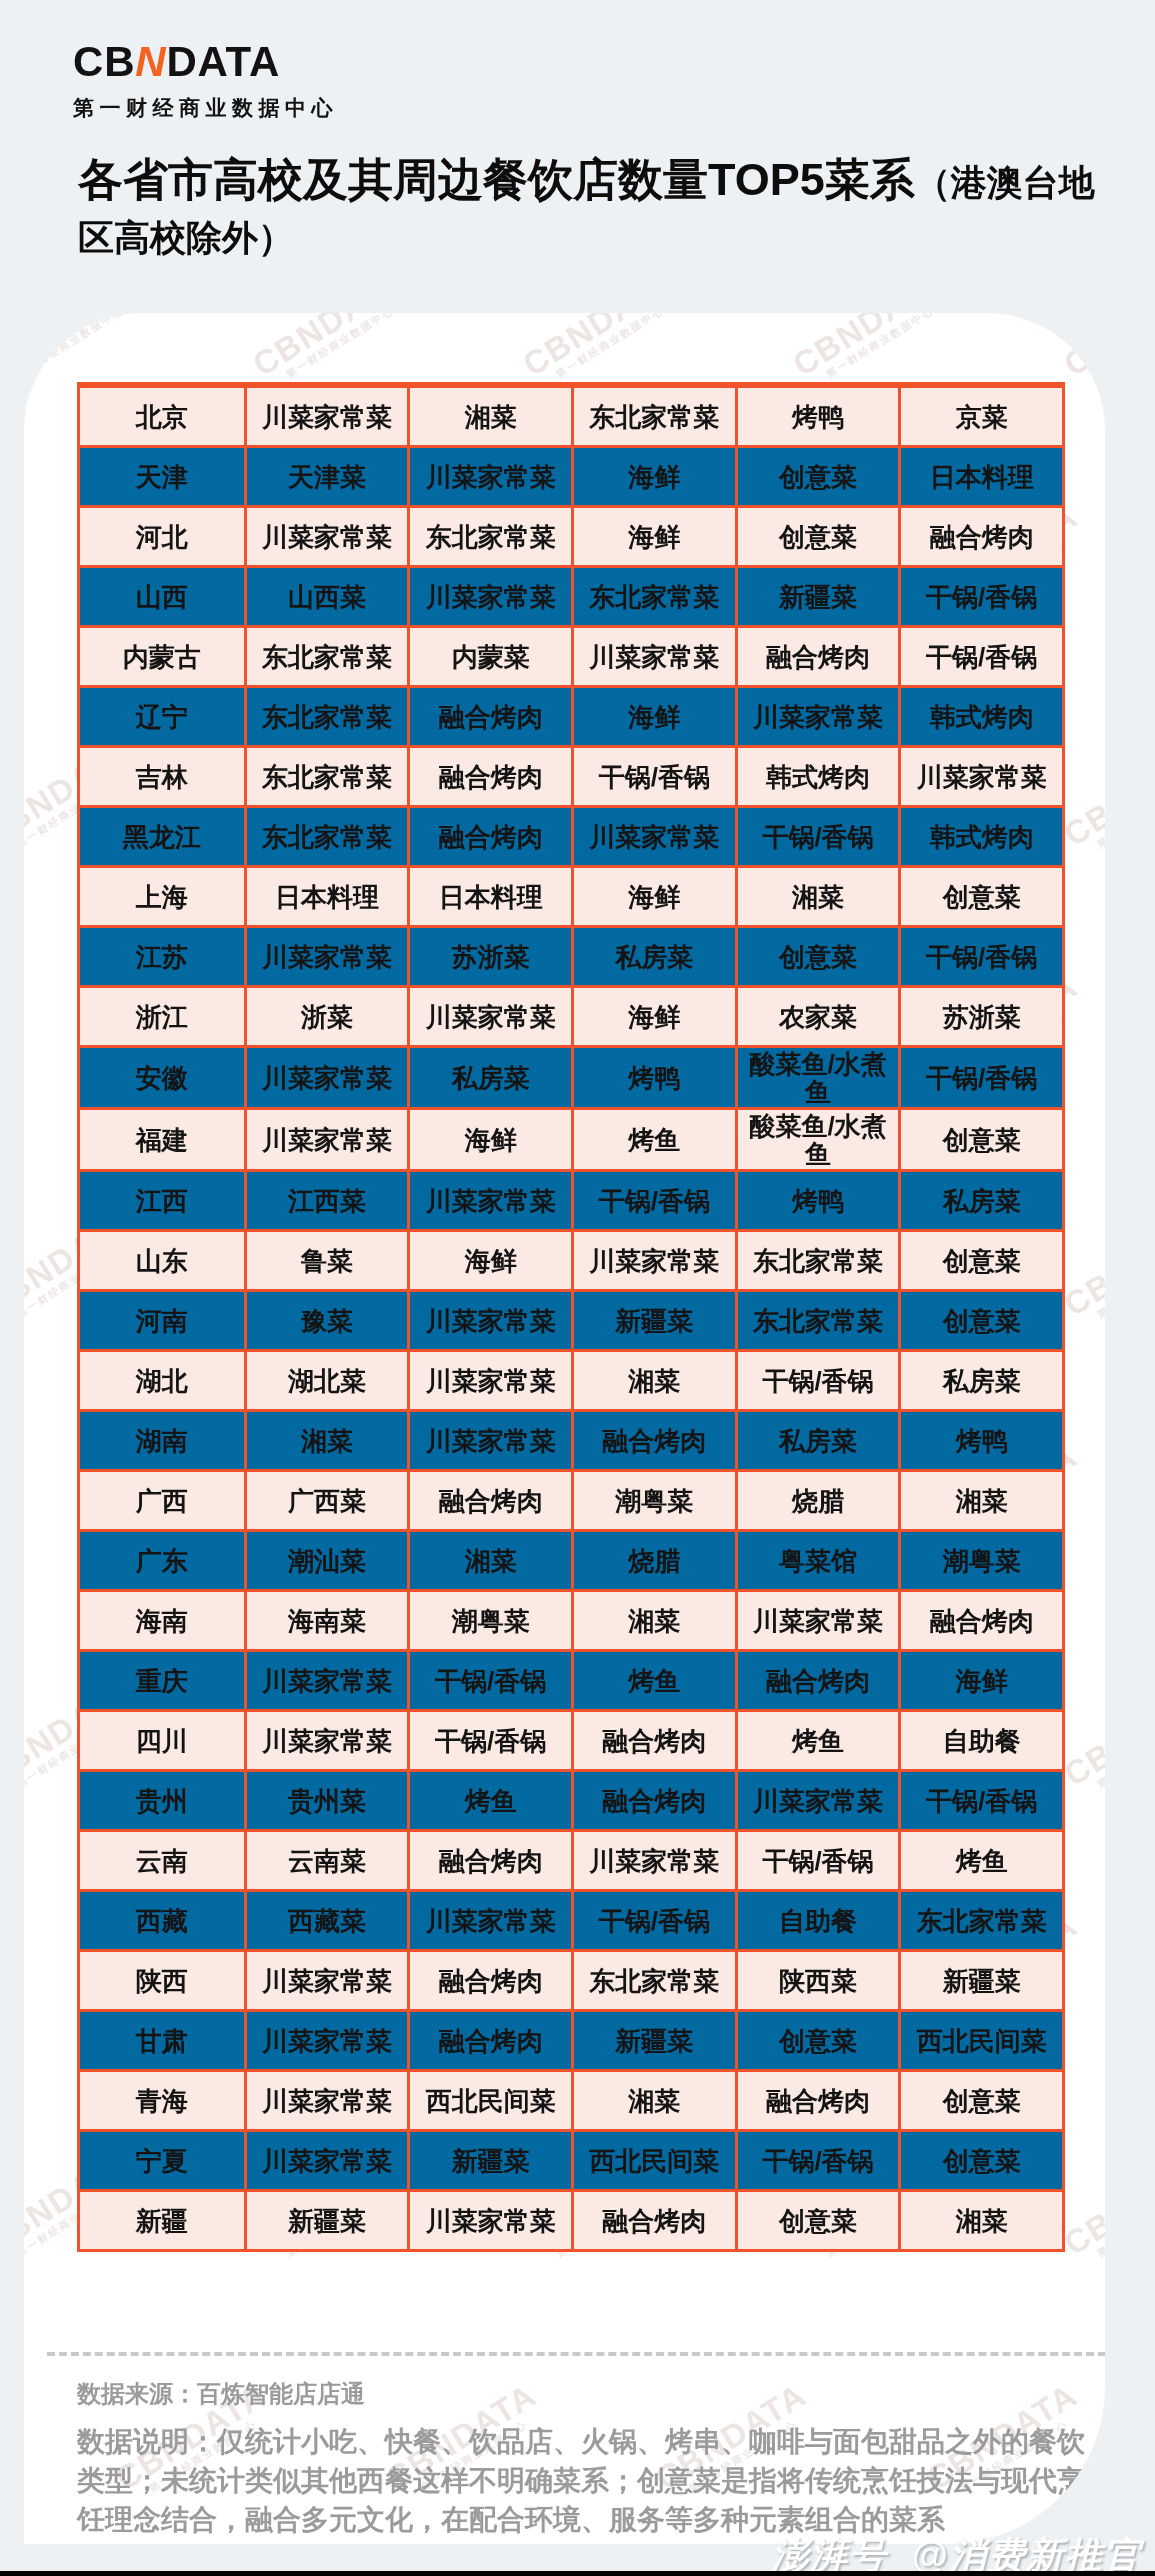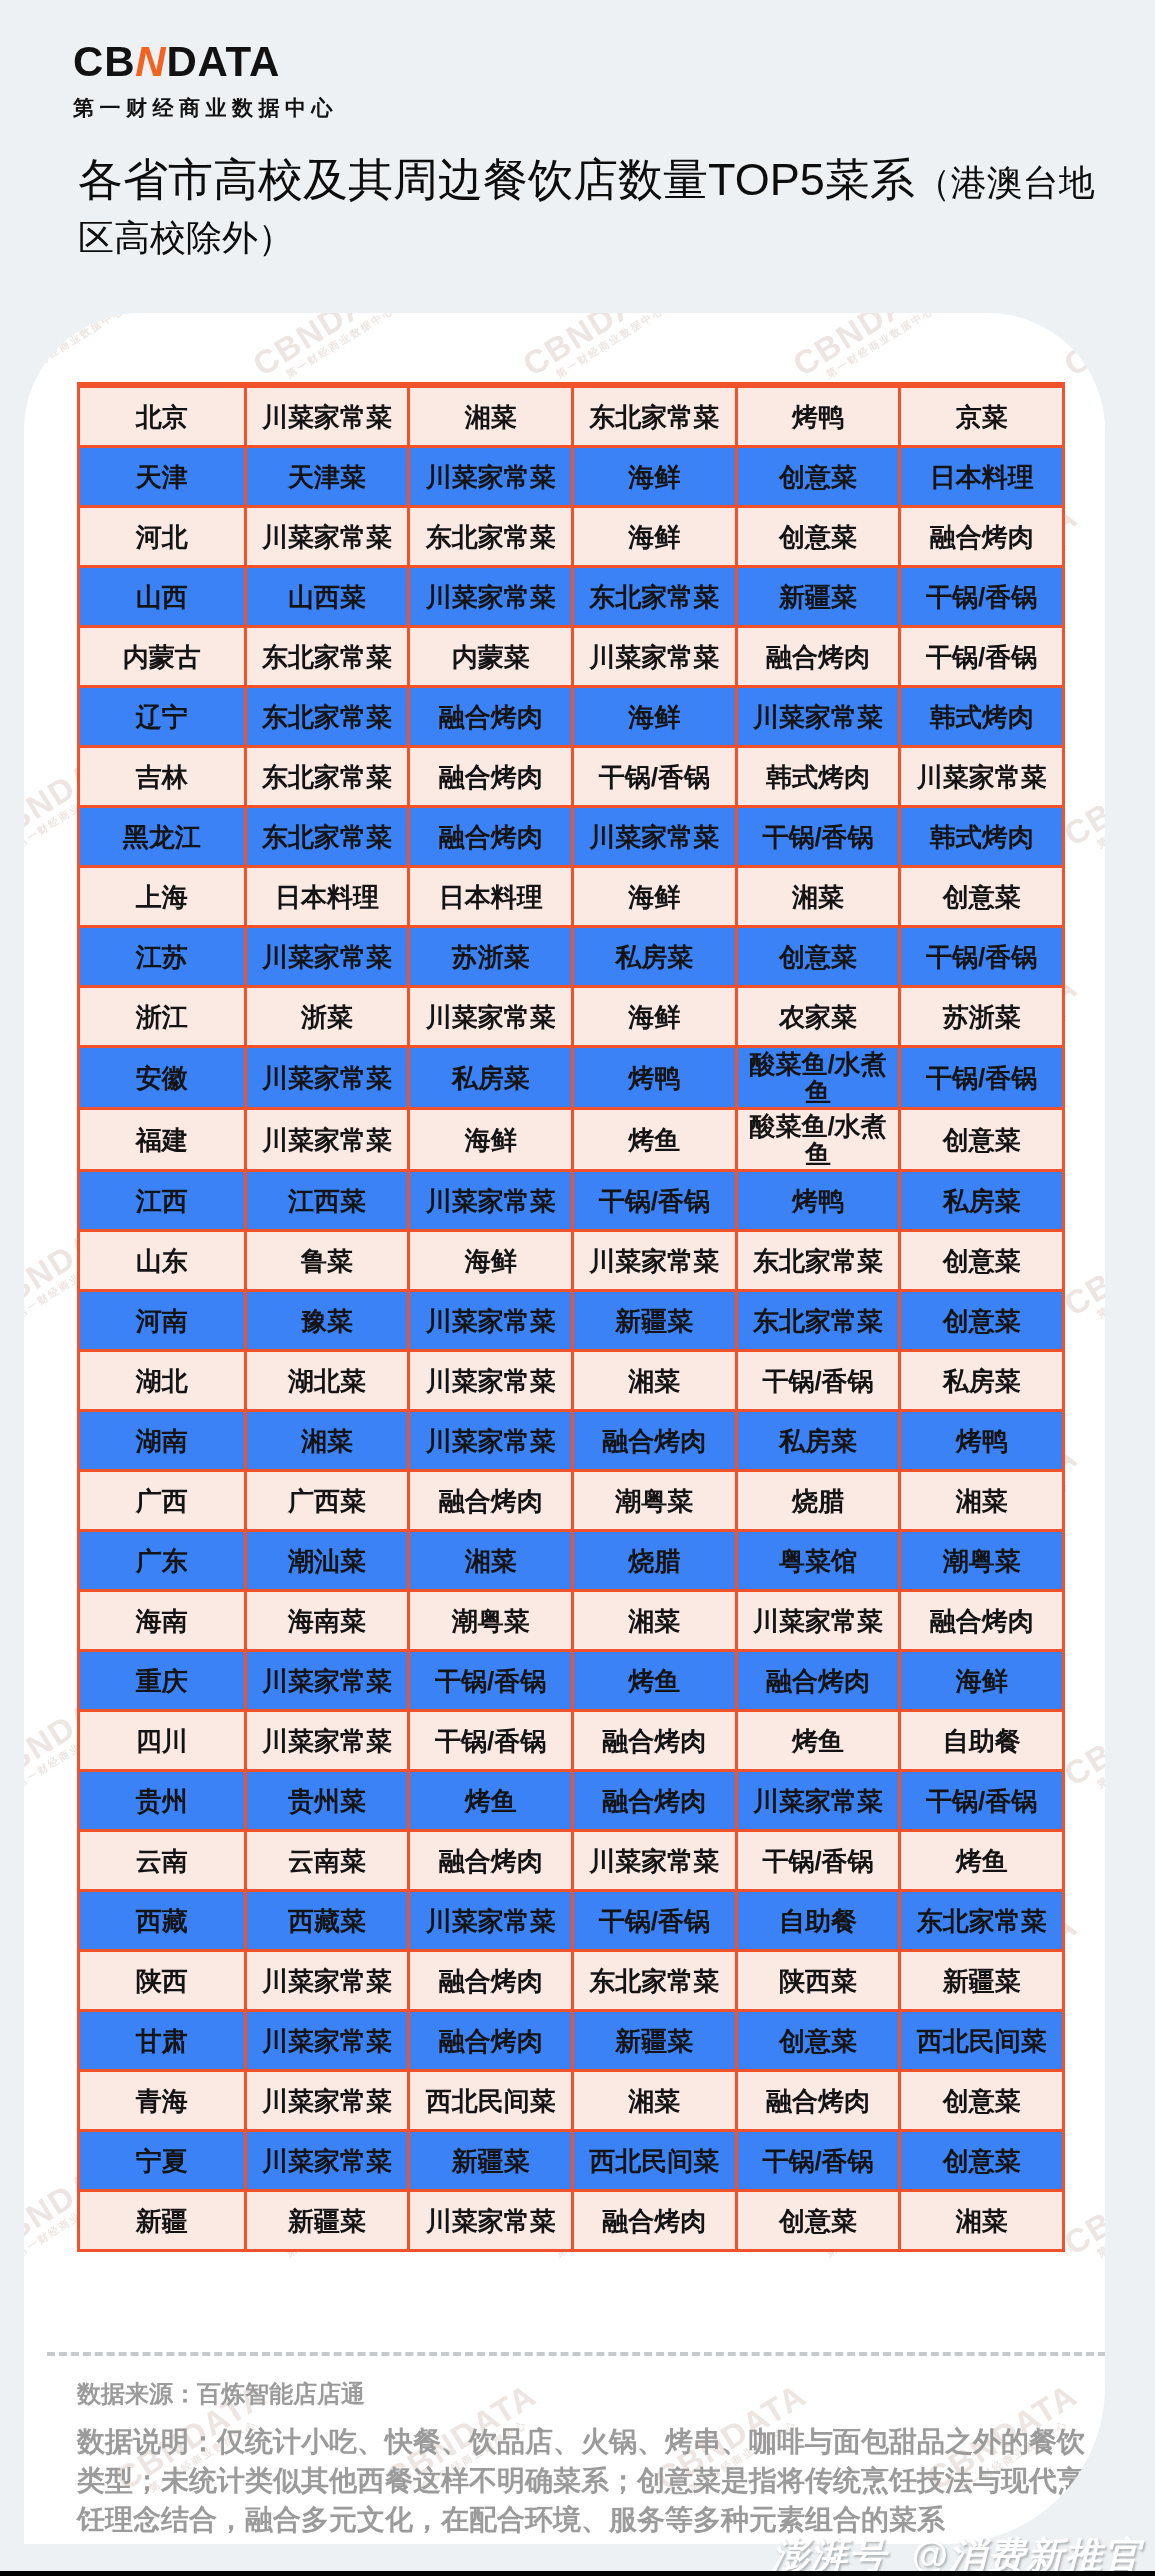--- a/index.html
+++ b/index.html
@@ -14,21 +14,21 @@
 
   
   .logo { position:absolute; left:73px; top:41px; }
   .logo-word { font-size:42px; font-weight:800; letter-spacing:0.8px; color:#121212; line-height:1; }
   .logo-word .n { color:#f26322; font-style:italic; }
   .logo-sub { margin-top:11px; font-size:21px; font-weight:700; letter-spacing:5.5px; color:#121212; }
 
   
   .title {
     position:absolute; left:78px; top:153px; width:1041px;
-    font-size:45px; font-weight:400; line-height:1.22; color:#0d0d0d;
+    font-size:45px; font-weight:700; line-height:1.22; color:#0d0d0d;
   }
   .title .paren { font-size:36px; }
 
   
   .card {
     position:absolute; left:24px; top:313px; width:1081px; height:2231px;
     background:#ffffff;
     border-radius:117px 117px 157px 0;
     overflow:hidden;
   }
@@ -47,21 +47,21 @@
     position:absolute; left:53px; top:69px; width:988px;
     border:3.1px solid #f0532c;
   }
   .trow { display:grid; grid-template-columns:repeat(6,1fr); }
   .trow.header { background:#f0532c; }
   .trow.header .cell {
     height:58px; color:#ffffff; font-size:29px; font-weight:800;
     border-left:3.1px solid #ffffff;
   }
   .trow.header .cell:first-child { border-left:none; }
-  .tbody .trow { border-top:3.1px solid #f0532c; background:#3b82f6; }
+  .tbody .trow { border-top:3.1px solid #f0532c; background:#0369a1; }
   .tbody .trow:nth-child(odd) { background:#fbe9e4; }
   .tbody .cell {
     min-height:57px; font-size:26px; font-weight:700; color:#141414;
     border-left:3.1px solid #f0532c; line-height:28px;
     padding:1.6px 4.7px; text-align:center;
   }
   .tbody .cell:first-child { border-left:none; }
   .cell { display:flex; align-items:center; justify-content:center; }
 
   

